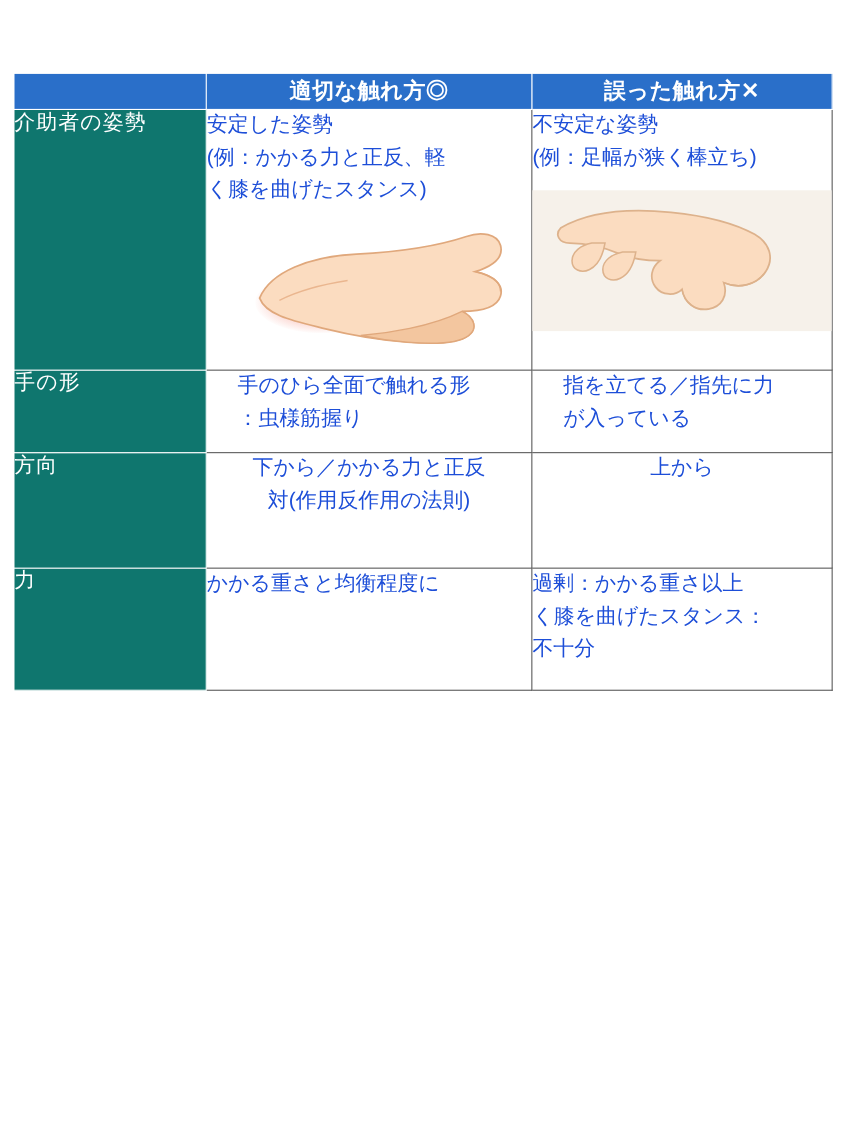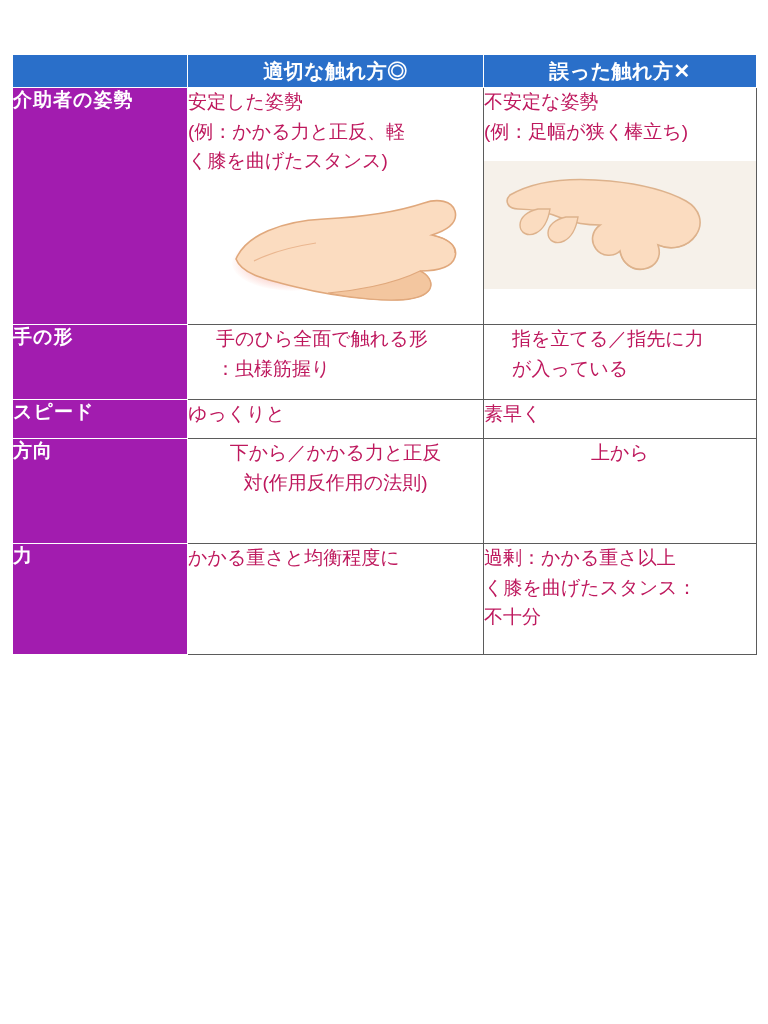--- a/index.html
+++ b/index.html
@@ -12,21 +12,21 @@
     height: 1024px;
     font-family: "Liberation Sans", sans-serif;
     color: #1a1a1a;
     position: relative;
     overflow: hidden;
   }
 
   .sheet {
     position: absolute;
     left: 12px;
-    top: 54px;
+    top: 66px;
     width: 744px;
   }
 
   table.compare {
     border-collapse: collapse;
     table-layout: fixed;
     width: 744px;
   }
 
   table.compare col.c0 { width: 175px; }
@@ -52,36 +52,36 @@
     font-weight: bold;
     text-align: center;
     height: 32px;
     line-height: 32px;
     letter-spacing: 0.5px;
     white-space: nowrap;
   }
 
   
   .row-label {
-    background: #a21caf;
+    background: #0f766e;
     color: #ffffff;
     font-size: 19px;
-    font-weight: bold;
+    font-weight: normal;
     padding: 8px 0 8px 9px;
     letter-spacing: 1px;
     line-height: 1.3;
   }
 
   
   .cell {
     background: #ffffff;
     font-size: 19px;
     line-height: 1.45;
     padding: 7px 8px 10px 9px;
-    color: #be185d;
+    color: #1d4ed8;
     border-left: 1px solid #5b5b5b !important;
     border-right: 1px solid #5b5b5b !important;
     border-top: 1px solid #5b5b5b !important;
     border-bottom: 1px solid #5b5b5b !important;
   }
   .cell p {
     margin: 0 0 2px 0;
   }
 
   
@@ -174,29 +174,20 @@
         <td class="cell">
           <p>手のひら全面で触れる形</p>
           <p>：虫様筋握り</p>
         </td>
         <td class="cell">
           <p>指を立てる／指先に力</p>
           <p>が入っている</p>
         </td>
       </tr>
 
-      <tr class="r-speed">
-        <td class="row-label">スピード</td>
-        <td class="cell">
-          <p>ゆっくりと</p>
-        </td>
-        <td class="cell">
-          <p>素早く</p>
-        </td>
-      </tr>
 
       <tr class="r-dir">
         <td class="row-label">方向</td>
         <td class="cell">
           <p>下から／かかる力と正反</p>
           <p>対(作用反作用の法則)</p>
         </td>
         <td class="cell">
           <p>上から</p>
         </td>

